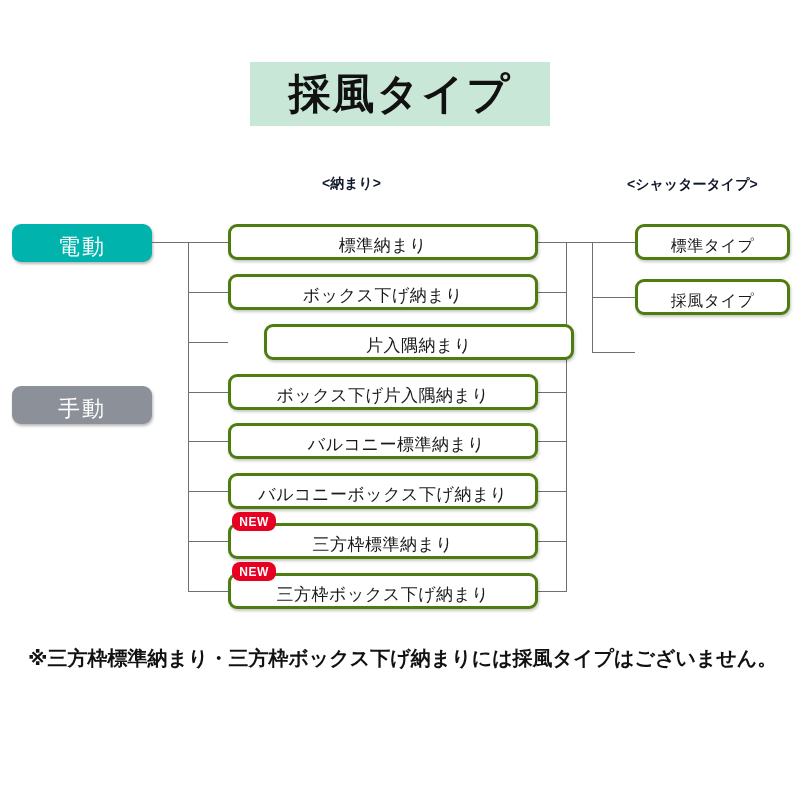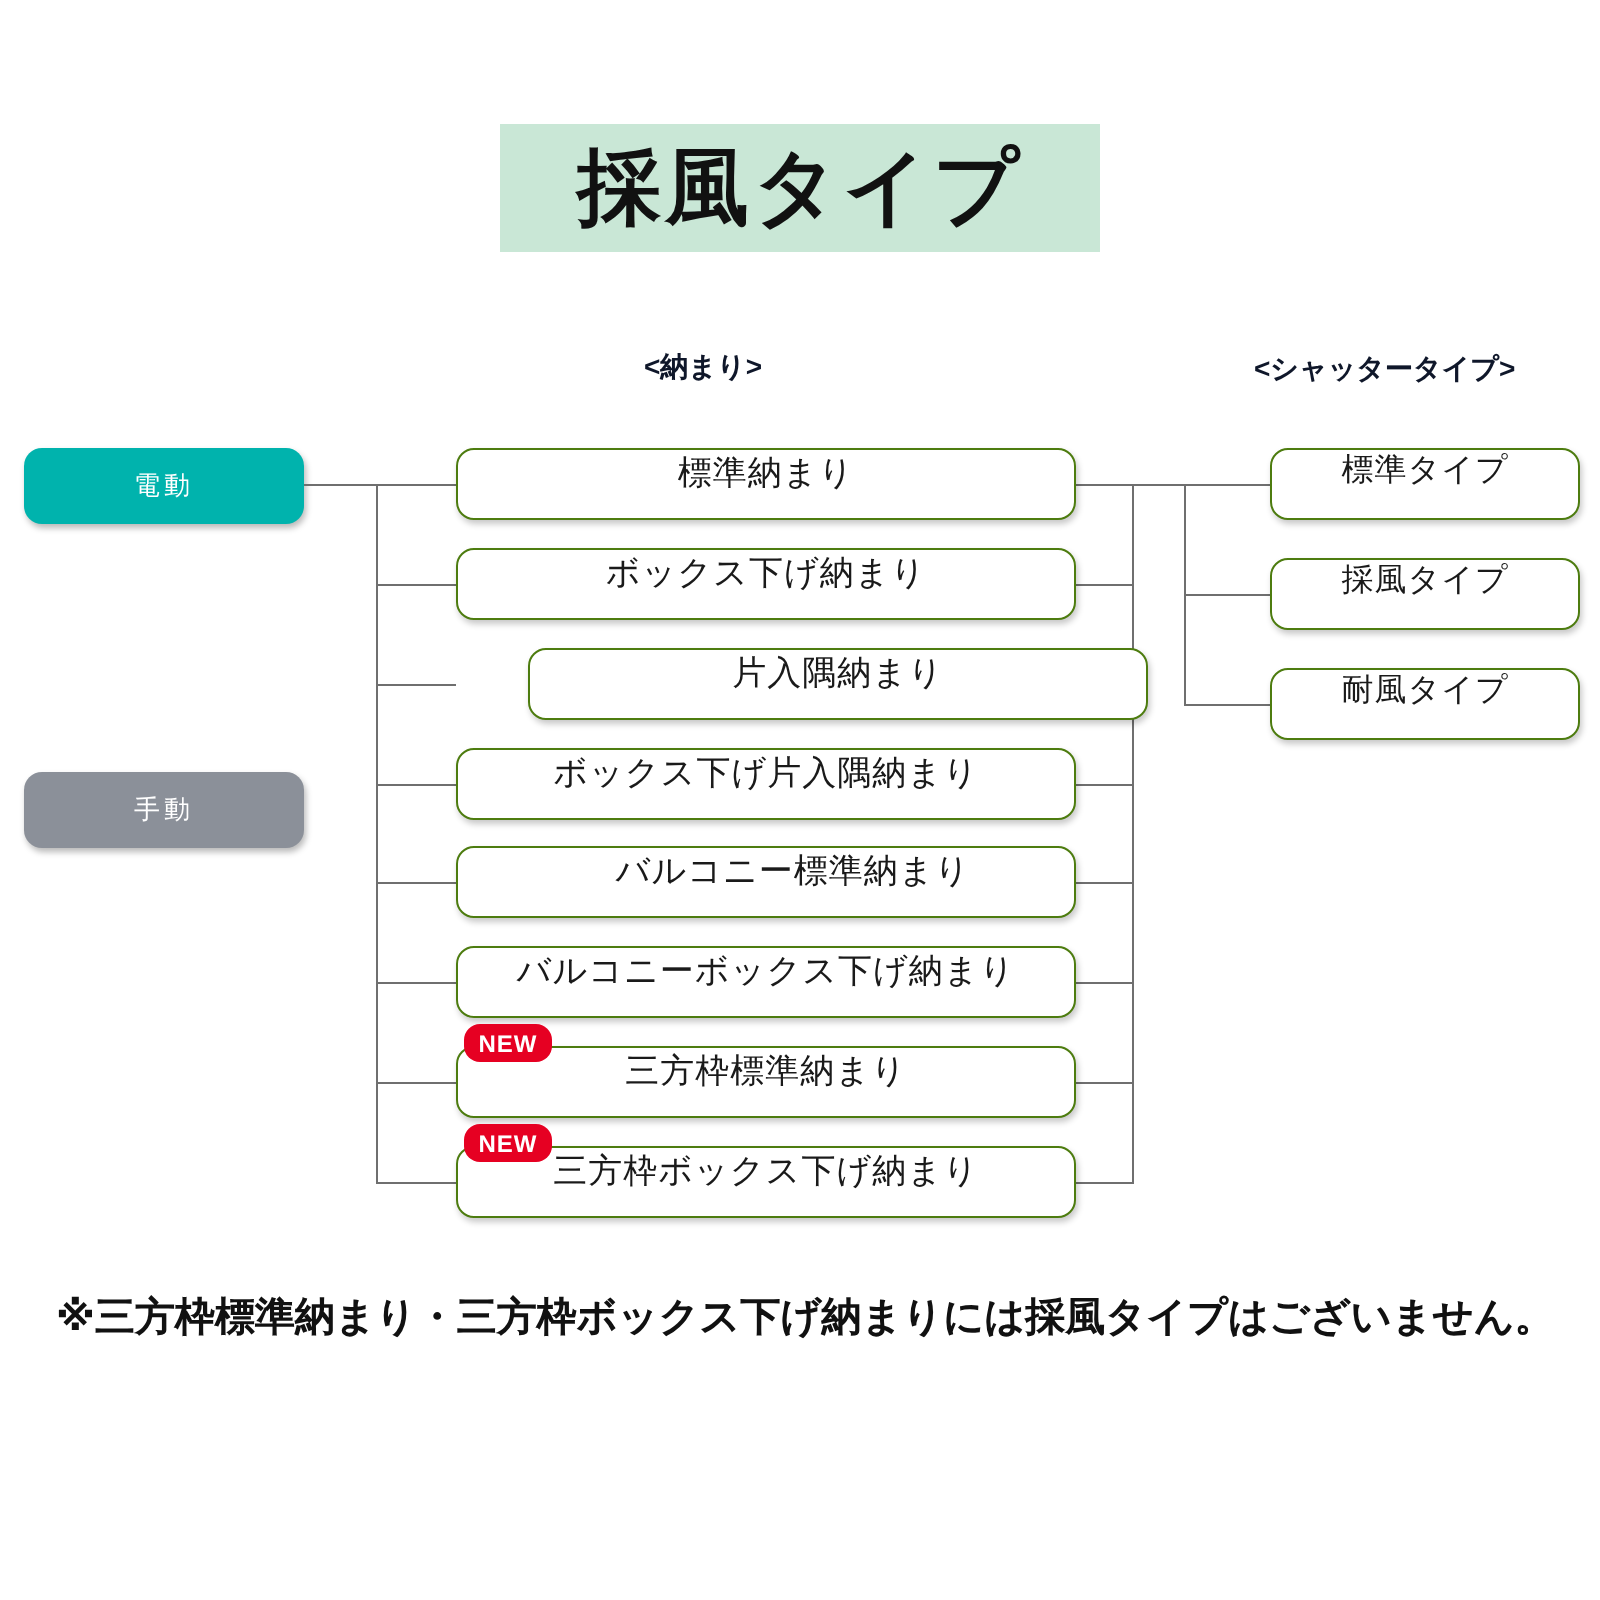--- a/index.html
+++ b/index.html
@@ -51,46 +51,46 @@
   #header-shutter { left: 616px; top: 176px; margin-left: 11px; }
 
   
   .drive-pill {
     position: absolute;
     left: 12px;
     width: 140px;
     height: 38px;
     border-radius: 9px;
     display: flex;
-    align-items: center;
-    justify-content: center;
-    font-size: 13px;
+    align-items: flex-end;
+    justify-content: center;
+    font-size: 22px;
     color: #ffffff;
     box-shadow: 1px 2px 3px rgba(0,0,0,0.28);
     letter-spacing: 2px;
     font-family: Liberation Serif, serif;
   }
   #drive-electric {
     top: 224px;
     background: #00b3ad;
   }
   #drive-manual {
     top: 386px;
     background: #8b9099;
   }
 
   
   .node-box {
     position: absolute;
     box-sizing: border-box;
-    border: 1px solid #4d7c0f;
+    border: 3px solid #4d7c0f;
     border-radius: 9px;
     background: #ffffff;
     display: flex;
-    align-items: flex-start;
+    align-items: flex-end;
     justify-content: center;
     box-shadow: 1px 2px 3px rgba(0,0,0,0.22);
     color: #1a1a1a;
   }
   .fit-box {
     left: 228px;
     width: 310px;
     height: 36px;
     font-size: 17px;
     letter-spacing: 0.5px;
@@ -219,19 +219,16 @@
 
   <div class="new-badge" style="top:512px;">NEW</div>
   <div class="new-badge" style="top:562px;">NEW</div>
 
   <div class="node-box type-box" style="top:224px;">
     <span>標準タイプ</span>
   </div>
   <div class="node-box type-box" style="top:279px;">
     <span>採風タイプ</span>
   </div>
-  <div class="node-box type-box" style="top:334px;">
-    <span>耐風タイプ</span>
-  </div>
 
   <div id="footnote">※三方枠標準納まり・三方枠ボックス下げ納まりには採風タイプはございません。</div>
 
 </div>
 
 </body></html>

